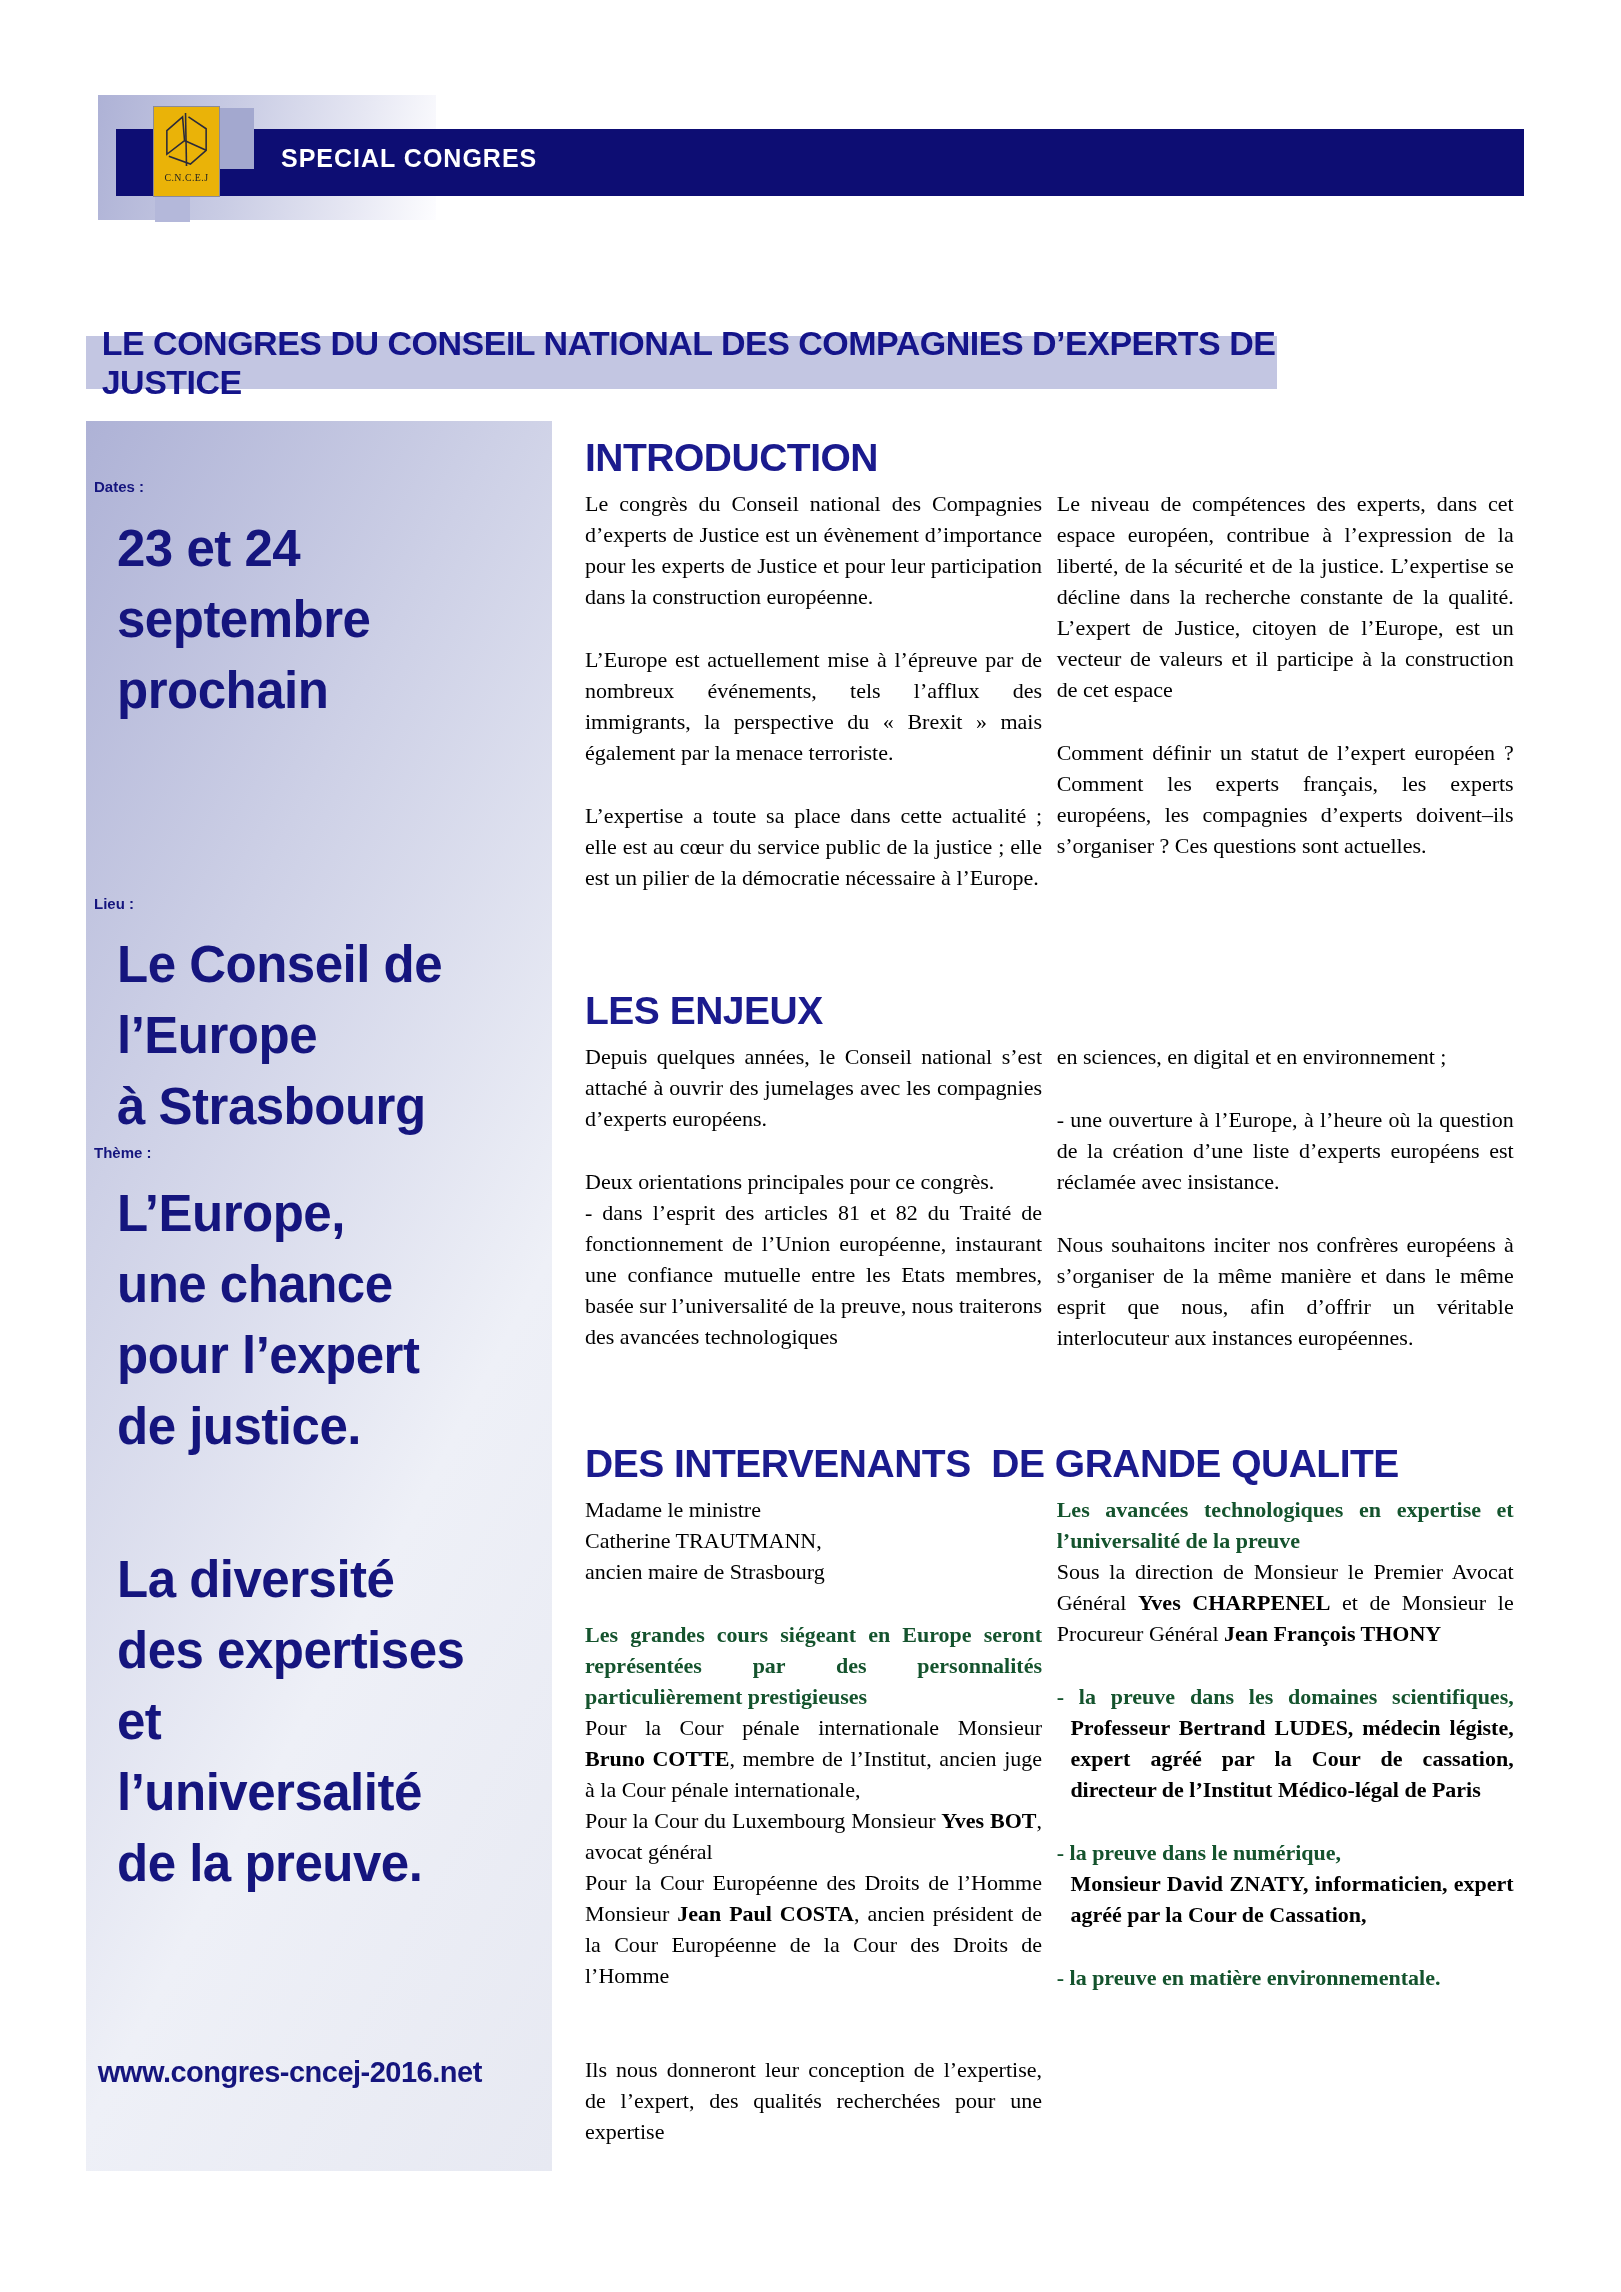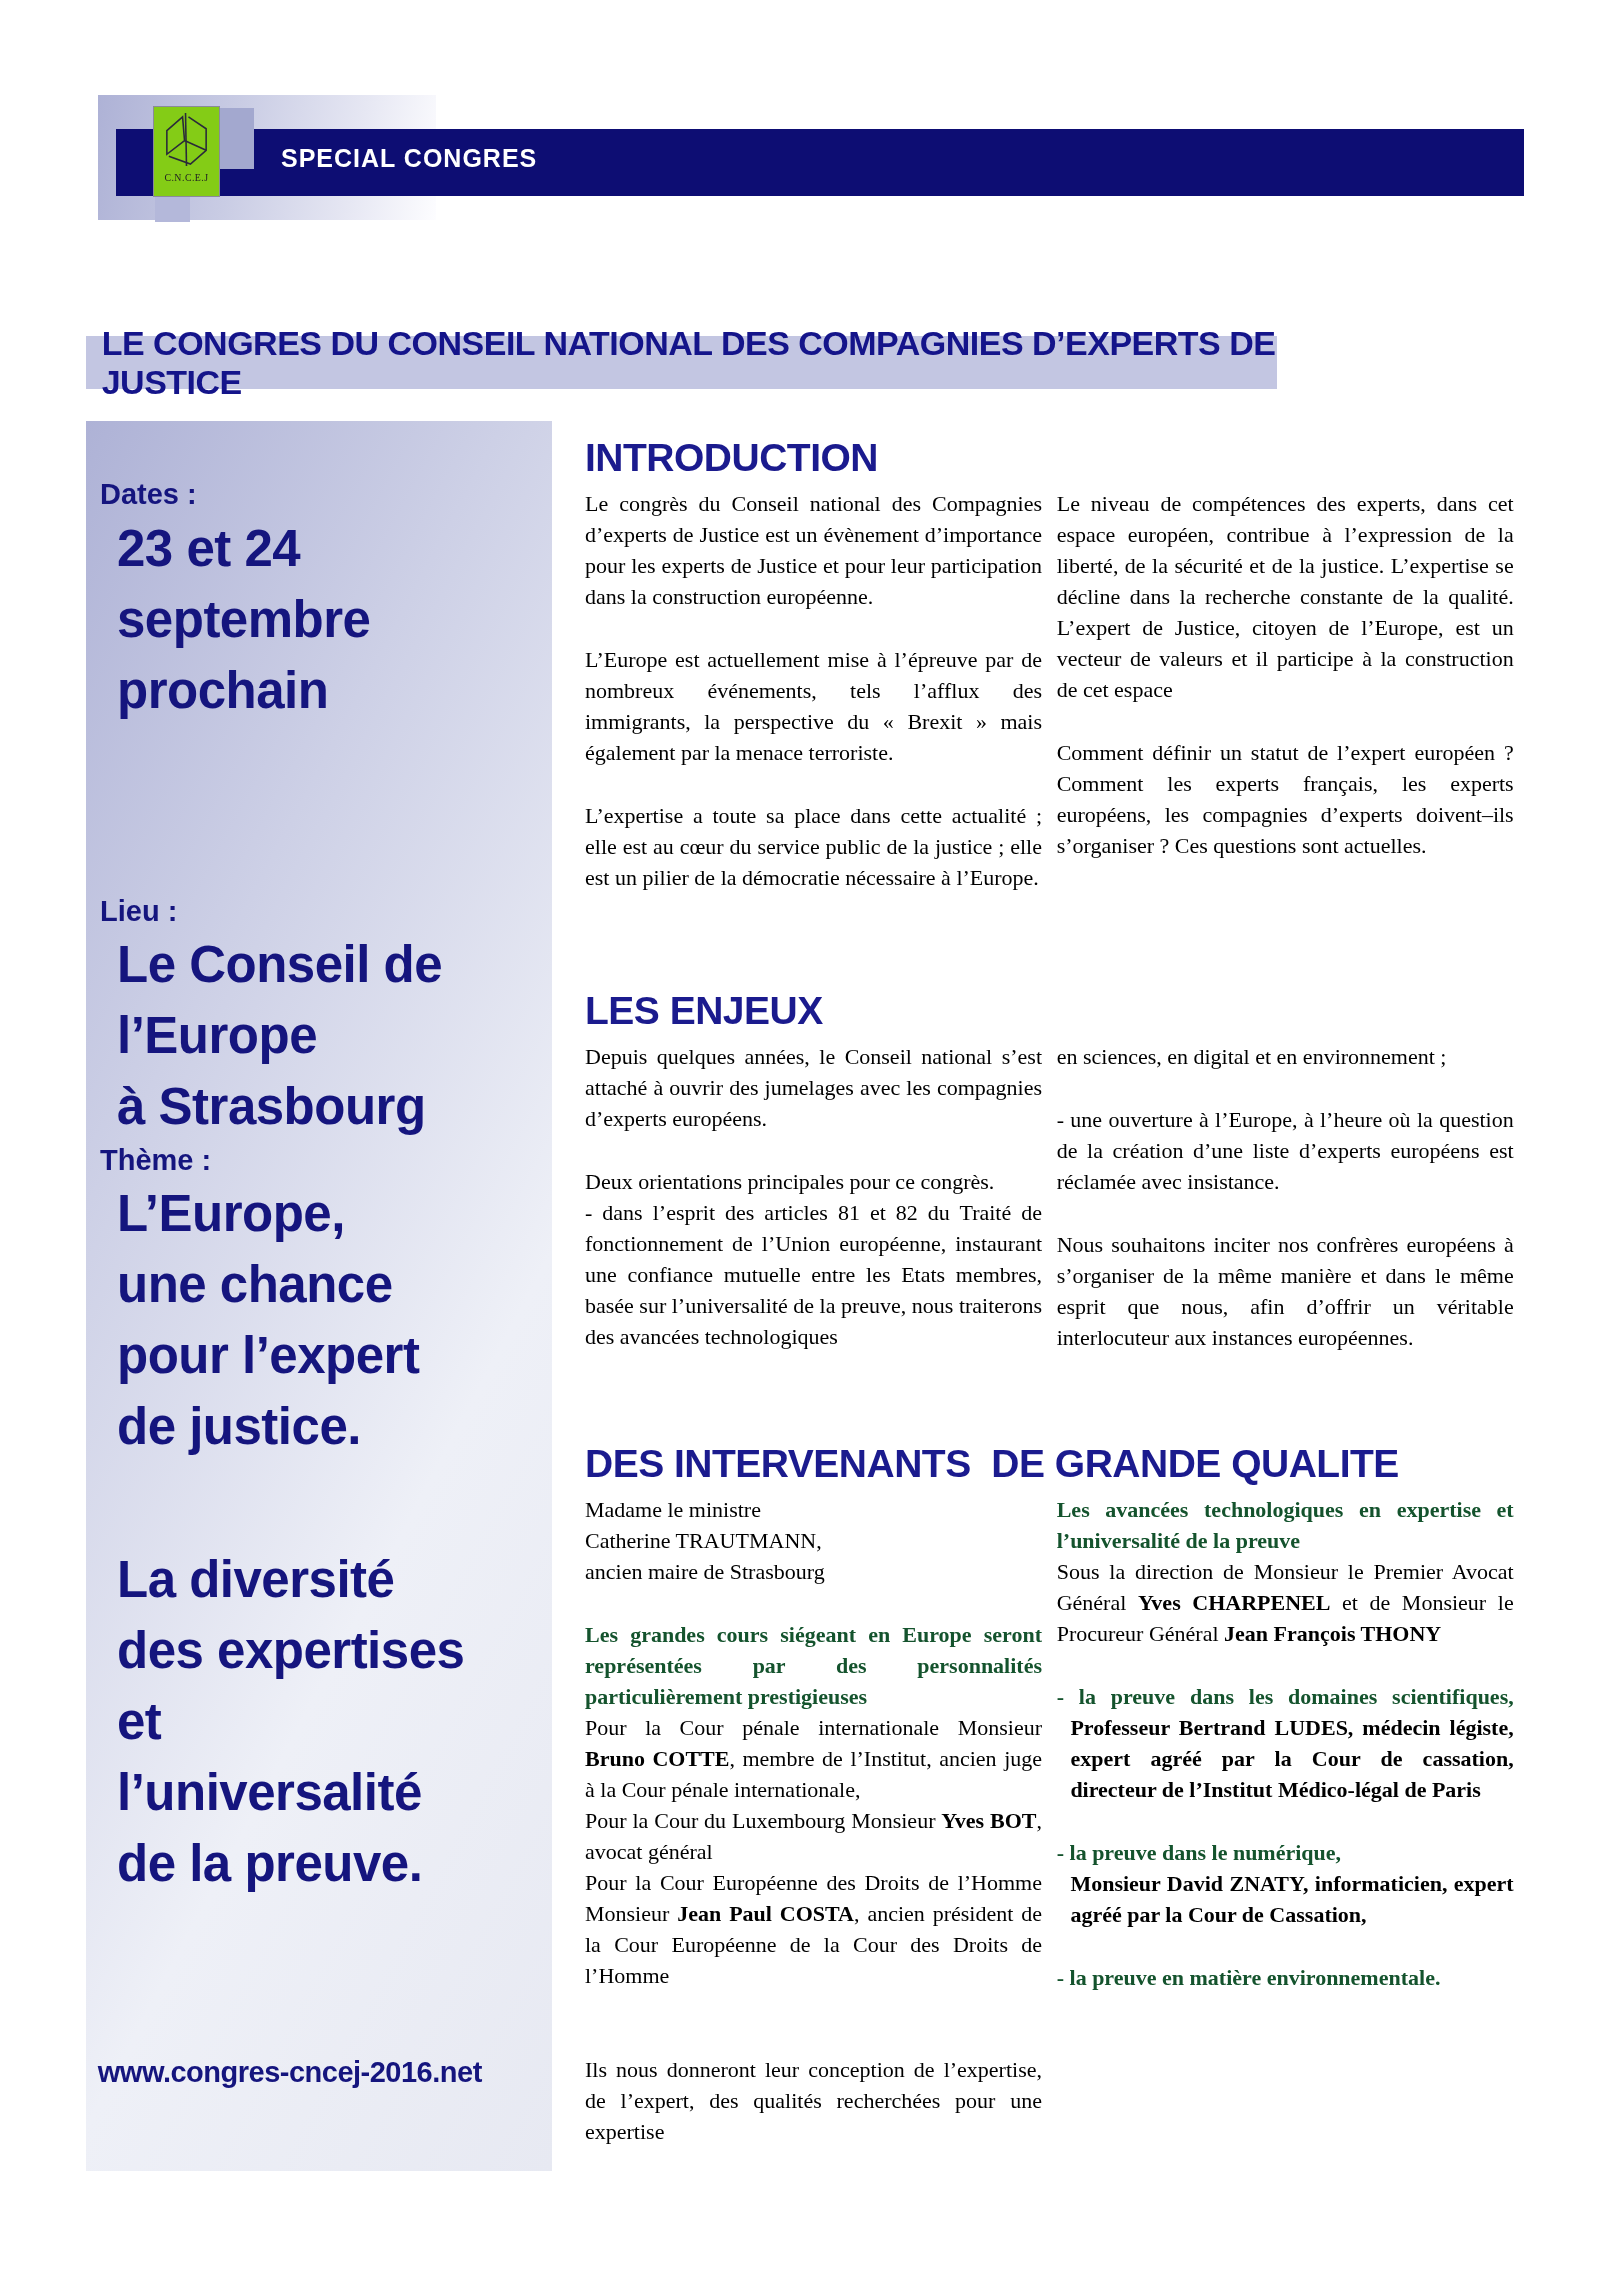--- a/index.html
+++ b/index.html
@@ -15,21 +15,21 @@
   .navy-bar{
     position:absolute;left:116px;top:129px;width:1408px;height:67px;background:#0d0d73;
   }
   .special-label{
     position:absolute;left:281px;top:144px;color:#ffffff;
     font-family:"Liberation Sans",sans-serif;font-weight:900;font-size:25px;letter-spacing:1px;
   }
   .lav-sq1{position:absolute;left:219px;top:108px;width:35px;height:61px;background:#a3a8cf;}
   .lav-sq2{position:absolute;left:155px;top:195px;width:35px;height:26.5px;background:#b4b8da;}
   .logo-card{
-    position:absolute;left:153px;top:106px;width:67px;height:91px;background:#84cc16;
+    position:absolute;left:153px;top:106px;width:67px;height:91px;background:#eab308;
     border:1px solid #8a8a9a;box-sizing:border-box;text-align:center;
   }
   .logo-card svg{display:block;margin:3.9px auto 0 auto;}
   .logo-text{
     font-family:"Liberation Serif",serif;font-size:9.8px;color:#222;letter-spacing:0.5px;
   }
   
   .title-banner{
     position:absolute;left:86px;top:336px;width:1191px;height:53px;background:#c3c6e2;
     display:flex;align-items:center;
@@ -37,21 +37,21 @@
   .title-banner span{
     font-family:"Liberation Sans",sans-serif;font-weight:900;font-size:34px;color:#14148a;
     padding-left:15.7px;letter-spacing:-0.5px;white-space:pre-wrap;
   }
   
   .sidebar{
     position:absolute;left:86px;top:421px;width:466px;height:1750px;
     background:linear-gradient(118deg,#aeb2d6 0%,#cdd0e6 30%,#eef0f7 65%,#e7e9f2 100%);
     color:#15157e;font-family:"Liberation Sans",sans-serif;
   }
-  .sb-label{position:absolute;left:14px;font-weight:700;font-size:29px;}
+  .sb-label{position:absolute;left:8px;font-weight:700;font-size:15px;}
   .sb-big{position:absolute;left:31px;font-weight:700;font-size:51px;line-height:71px;letter-spacing:-0.5px;}
   .sb-site{position:absolute;left:11.8px;font-weight:700;font-size:29px;letter-spacing:-0.5px;}
   
   .section{position:absolute;left:585px;width:931px;}
   .h1{
     font-family:"Liberation Sans",sans-serif;font-weight:900;font-size:39px;color:#1b1b8e;
     line-height:45px;white-space:pre-wrap;letter-spacing:-0.5px;
   }
   .columns{display:flex;gap:14.7px;margin-top:7.8px;}
   .col{width:457px;text-align:justify;font-size:22px;line-height:31px;}

